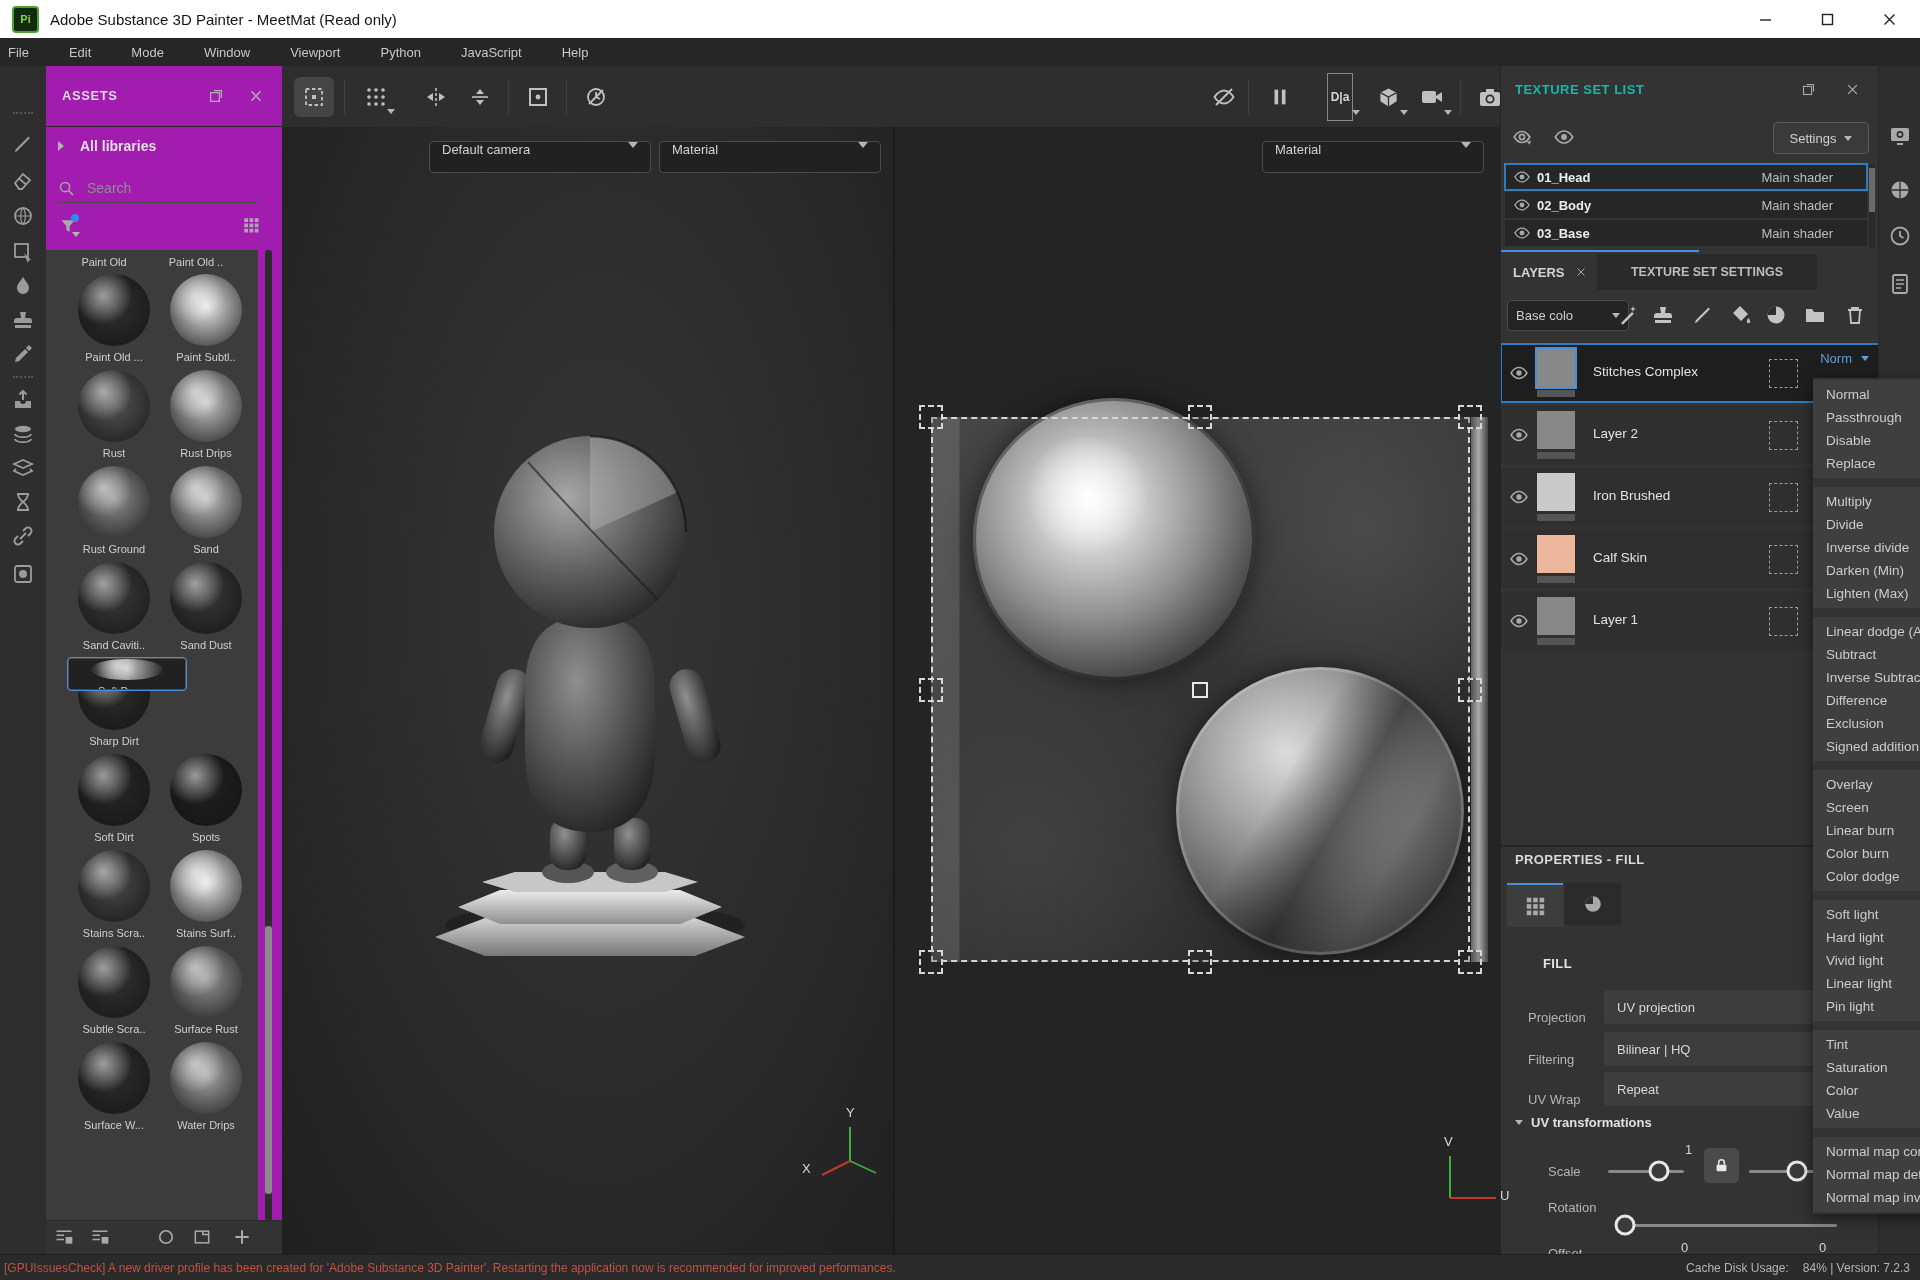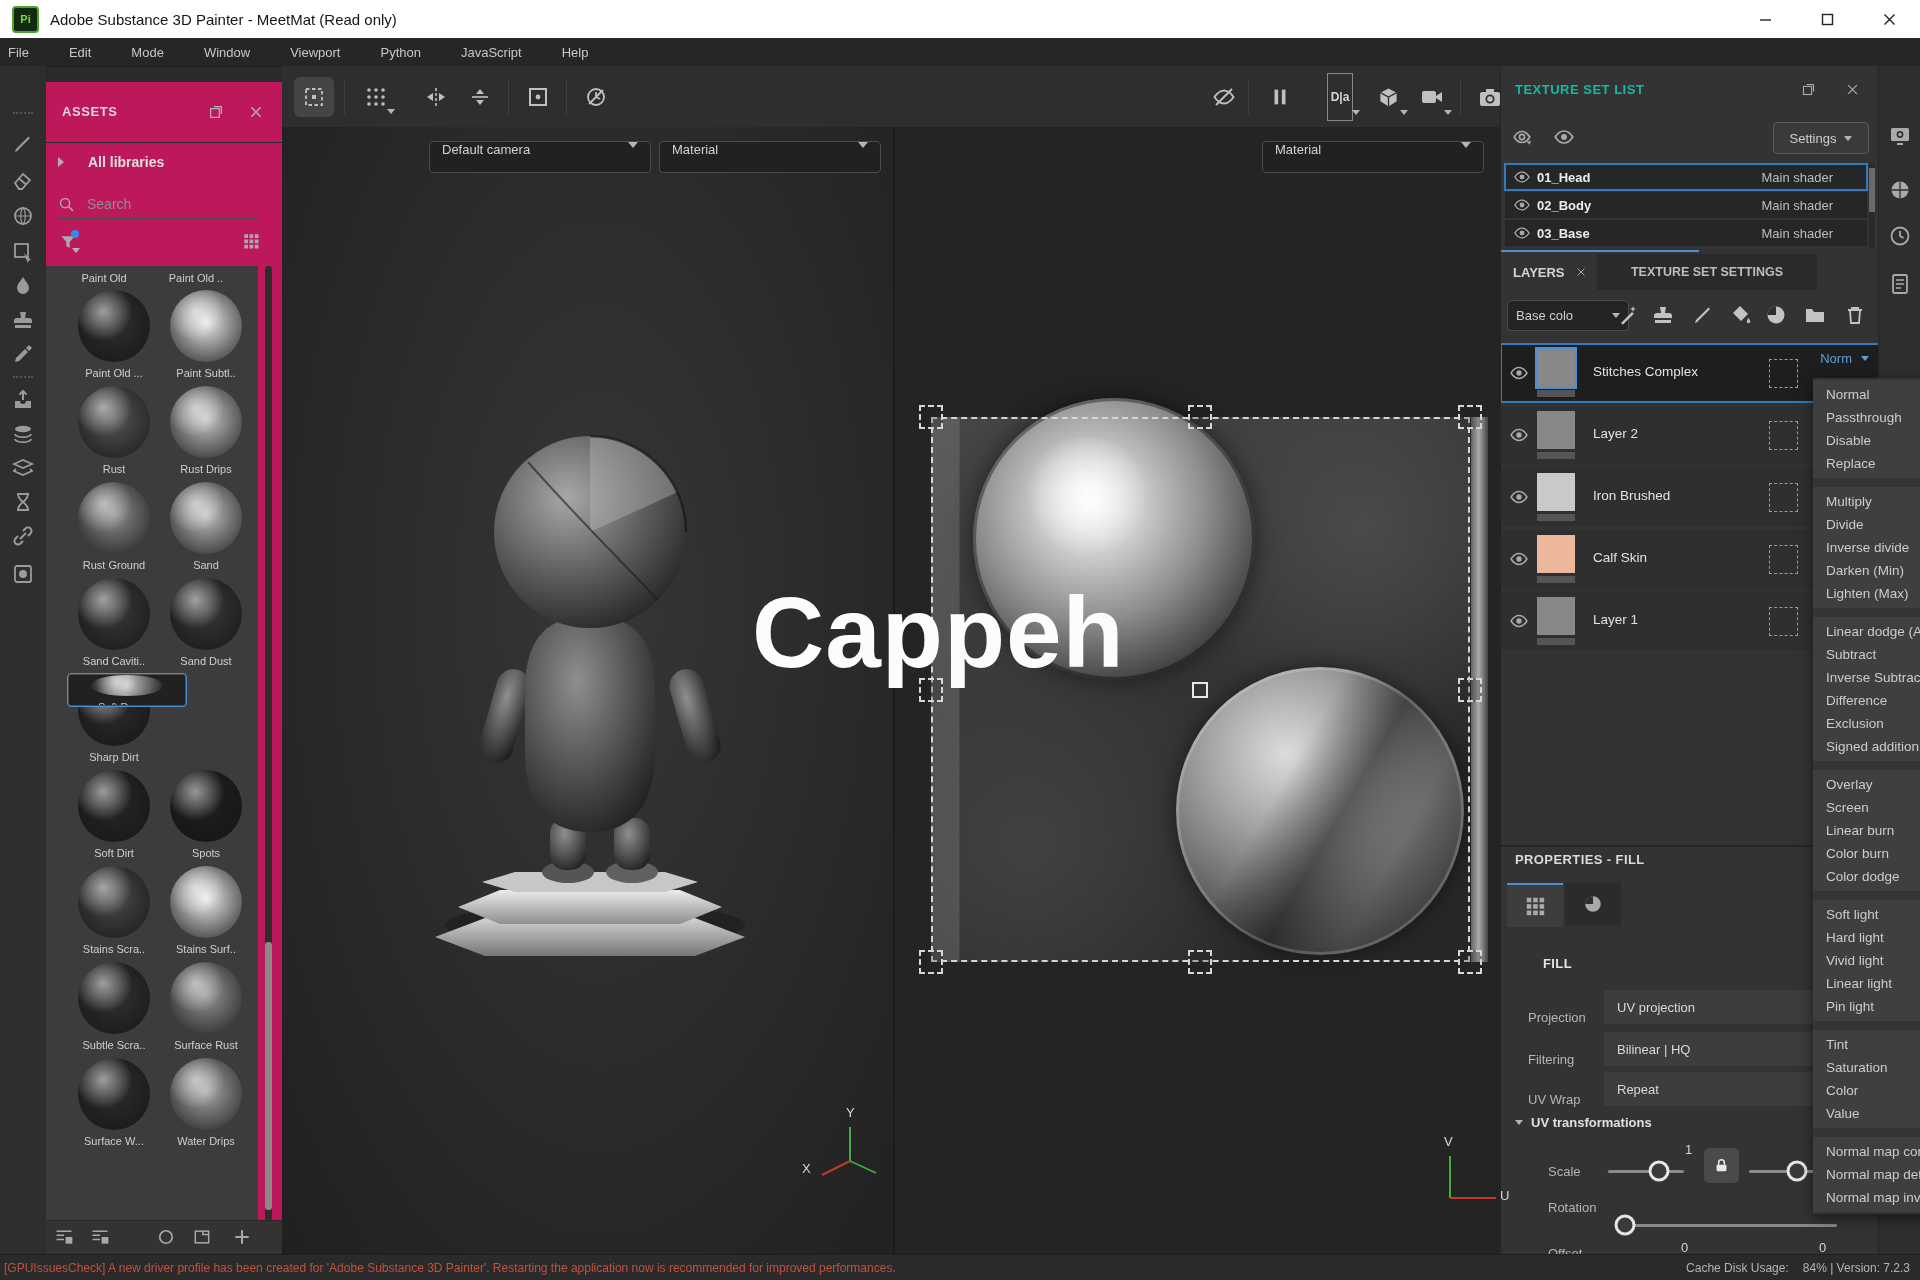--- a/index.html
+++ b/index.html
@@ -23,25 +23,25 @@
            border-bottom:1px solid #1e1e1e;}
   .menu-item{padding:0 0 0 0;margin-left:40px;color:#c7c7c7;font-size:13px;}
   .menu-item:first-child{margin-left:8px;}
 
   
   .toolstrip{position:absolute;top:66px;left:0;width:46px;bottom:25px;background:#2e2e2e;border-right:1px solid#242424;}
   .tool{position:absolute;left:11px;width:24px;height:24px;color:#9b9b9b;}
   .gripdots{position:absolute;left:13px;width:20px;height:4px;border-top:2px dotted #555;}
 
   
-  .assets{position:absolute;top:82px;left:46px;width:236px;bottom:25px;background:#be185d;overflow:hidden;}
+  .assets{position:absolute;top:66px;left:46px;width:236px;bottom:25px;background:#a21caf;overflow:hidden;}
   .panel-head{height:60px;border-bottom:1px solid #2a2a2a;position:relative;}
   .panel-title{position:absolute;left:16px;top:22px;font-weight:bold;font-size:13px;letter-spacing:.6px;color:#dadada;}
   .ph-ic{position:absolute;top:22px;color:#b5b5b5;}
-  .alllib{position:absolute;top:72px;left:12px;display:flex;align-items:center;gap:24px;color:#e0e0e0;font-weight:bold;font-size:14px;}
+  .alllib{position:absolute;top:72px;left:12px;display:flex;align-items:center;gap:16px;color:#e0e0e0;font-weight:bold;font-size:14px;}
   .alllib .tri{width:0;height:0;border-top:5px solid transparent;border-bottom:5px solid transparent;border-left:6px solid #b0b0b0;}
   .searchrow{position:absolute;top:108px;left:12px;right:24px;height:28px;border-bottom:1px solid #4a4a4a;display:flex;align-items:center;gap:10px;}
   .searchrow input{background:transparent;border:0;outline:0;color:#cfcfcf;font-size:14px;width:140px;font-family:inherit;}
   .searchrow input::placeholder{color:#8f8f8f;}
   .filterrow{position:absolute;top:148px;left:12px;right:16px;height:30px;}
   .agrid{position:absolute;top:184px;left:0;width:212px;bottom:34px;background:#3c3c3c;padding-top:6px;overflow:hidden;}
   .arow{display:flex;padding-left:22px;margin-bottom:7px;}
   .acell{width:92px;display:flex;flex-direction:column;align-items:center;}
   .acell .th{width:72px;height:72px;border-radius:50%;}
   .acell .lb{margin-top:5px;font-size:11px;color:#cfcfcf;max-width:88px;white-space:nowrap;overflow:hidden;}
@@ -741,21 +741,20 @@
     </div>
   <div class="sel" id="sel-mat3d">
       <span>Material</span>
       <span class="chev"></span>
     </div>
   <div class="sel" id="sel-mat2d">
       <span>Material</span>
       <span class="chev"></span>
     </div>
 
-  <div class="watermark">Cappeh</div>
 
   <div class="rpanel">
     <span class="rp-title" style="top:16px">TEXTURE SET LIST</span>
     <svg class="ic" style="position:absolute;left:300px;top:16px" width="15" height="15">
         <use href="#i-float"></use>
       </svg>
     <svg class="ic" style="position:absolute;left:344px;top:16px" width="15" height="15">
         <use href="#i-x"></use>
       </svg>
 

